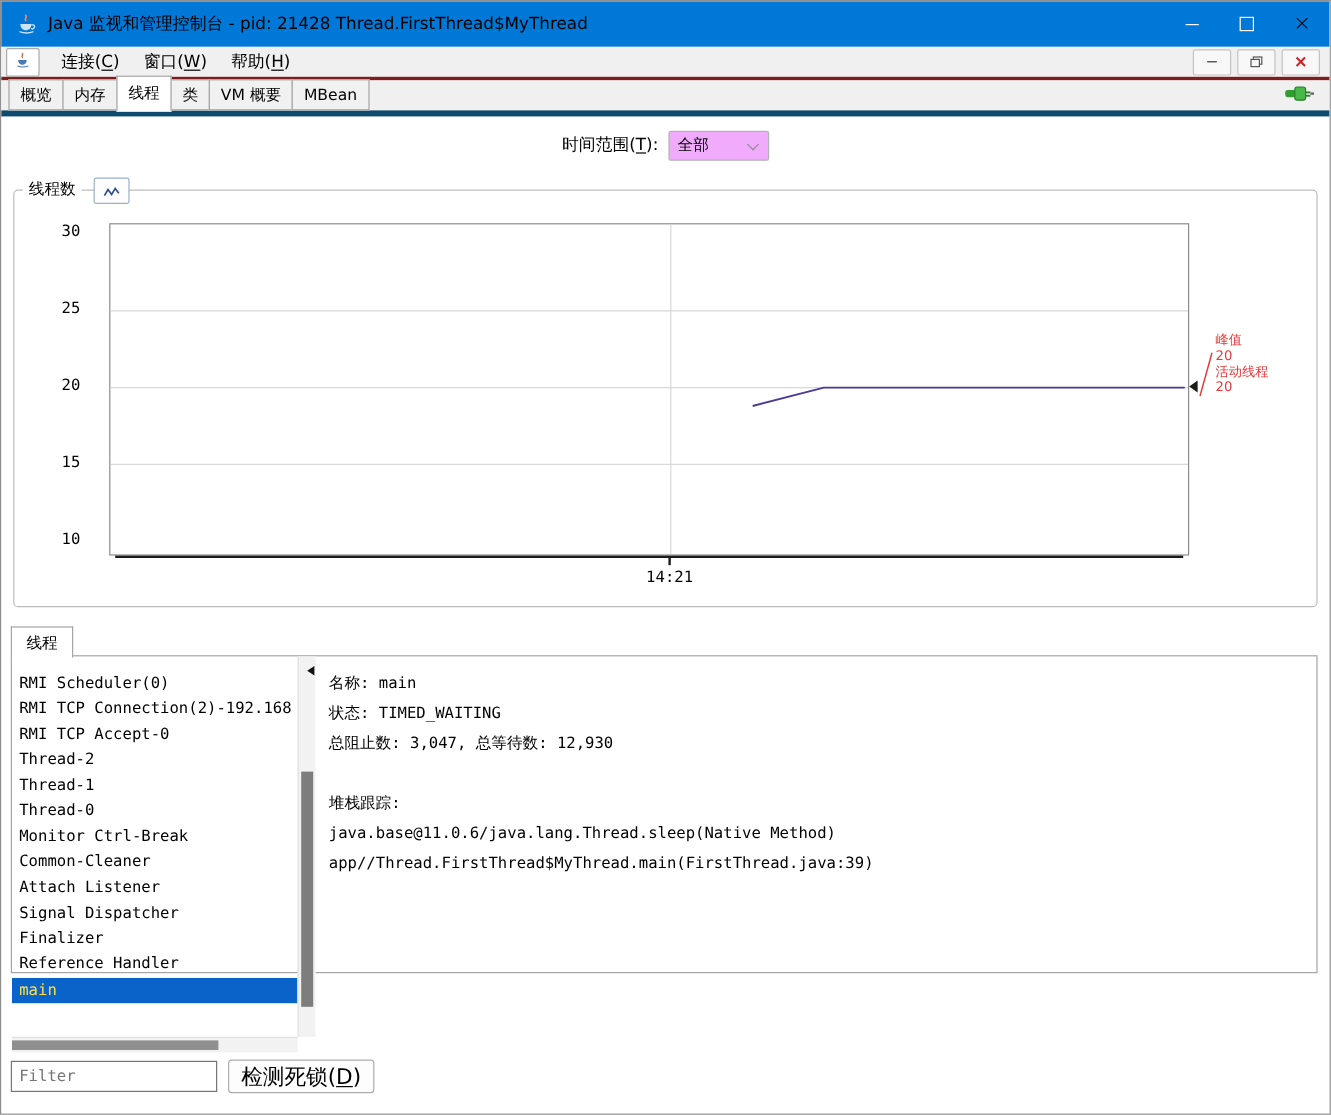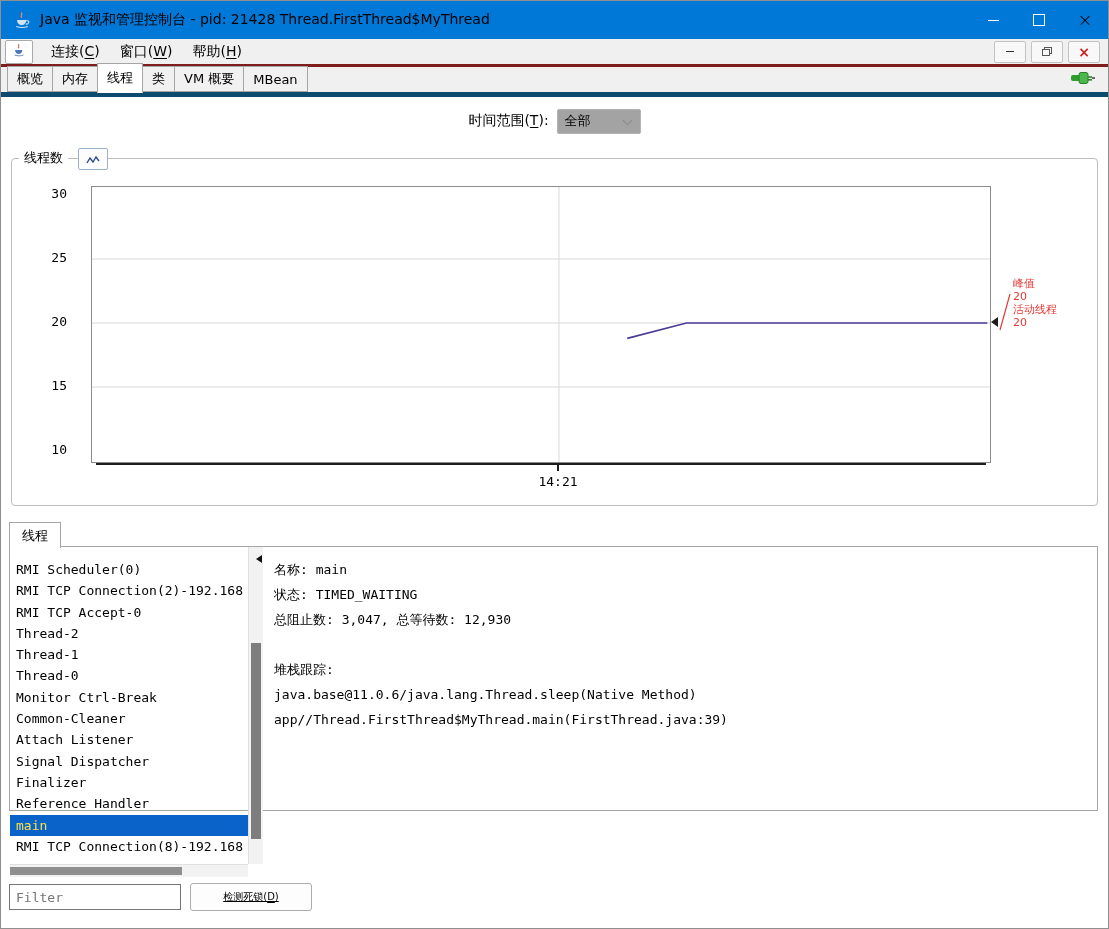--- a/index.html
+++ b/index.html
@@ -32,21 +32,21 @@
   .mdi-restore::after{content:"";position:absolute;left:0;bottom:0;width:6px;height:5px;border:1px solid #555;background:#f8f8f8;}
   .mdi-close{color:#c22;font-size:14px;font-weight:bold;line-height:1;}
   
   .tabstrip{position:absolute;top:66px;left:0;width:100%;height:30px;background:#f0f0f0;border-bottom:5px solid #0c4a6e;box-sizing:border-box;display:flex;align-items:flex-end;}
   .tabs{display:flex;align-items:flex-end;padding-left:6px;}
   .tab{height:24px;padding:0 9px;display:flex;align-items:center;font-size:13px;background:#f1f1f1;border:1px solid #a5a5a5;margin-right:-1px;white-space:nowrap;}
   .tab.active{background:#fff;height:28px;position:relative;z-index:2;border-bottom:1px solid #fff;margin-bottom:-1px;}
   .plug{margin-left:auto;margin-right:12px;margin-bottom:6px;display:flex;}
   
   .timerow{position:absolute;top:100px;left:0;width:100%;height:40px;display:flex;align-items:center;justify-content:center;gap:8px;font-size:14px;}
-  .combo{width:84px;height:25px;border:1px solid #b3b3b3;border-radius:2px;background:#a3a3a3;display:flex;align-items:center;padding:0 7px;font-size:13px;position:relative;box-sizing:border-box;}
+  .combo{width:84px;height:25px;border:1px solid #b3b3b3;border-radius:2px;background:#f0abfc;display:flex;align-items:center;padding:0 7px;font-size:13px;position:relative;box-sizing:border-box;}
   .combo-arrow{position:absolute;right:9px;top:7px;width:6px;height:6px;border-right:1.5px solid #8a8a8a;border-bottom:1.5px solid #8a8a8a;transform:rotate(45deg);}
   
   .groupbox{position:absolute;left:10px;top:157px;width:1087px;height:348px;border:1px solid #bdbdbd;border-radius:4px;box-sizing:border-box;}
   .group-label{position:absolute;left:18px;top:148px;background:#fff;padding:0 5px;font-size:13px;z-index:3;}
   .group-btn{position:absolute;left:77px;top:147px;width:28px;height:20px;border:1px solid #9ab0c8;border-radius:2px;background:#fdfdfd;display:flex;align-items:center;justify-content:center;z-index:3;}
   .plot{position:absolute;left:90px;top:185px;width:898px;height:275px;border:1px solid #8c8c8c;background:#fff;box-sizing:content-box;}
   .ylabels{position:absolute;left:24px;top:185px;width:42px;height:272px;display:flex;flex-direction:column;justify-content:space-between;align-items:flex-end;font-family:"DejaVu Sans Mono","Liberation Mono",monospace;font-size:13px;}
   .ylab{height:16px;line-height:16px;}
   .value-marker{position:absolute;left:990px;top:316px;width:0;height:0;border-top:5px solid transparent;border-bottom:5px solid transparent;border-right:7px solid #1c1c1c;}
   .xaxis-line{position:absolute;left:95px;top:462px;width:890px;height:2px;background:#1c1c1c;}
@@ -63,21 +63,21 @@
   .thread-item.active{background:#0a63c9;color:#fde047;}
   .vscroll{position:absolute;left:238px;top:0;width:15px;height:317px;background:#f2f2f2;border-left:1px solid #e0e0e0;box-sizing:border-box;}
   .vthumb{position:absolute;left:2px;top:96px;width:10px;height:196px;background:#7d7d7d;}
   .hscroll{position:absolute;left:0;top:317px;width:238px;height:13px;background:#f2f2f2;border-top:1px solid #e0e0e0;box-sizing:border-box;}
   .hthumb{position:absolute;left:0;top:2px;width:172px;height:8px;background:#8f8f8f;}
   .collapse-arrow{position:absolute;left:246px;top:8px;width:0;height:0;border-top:4px solid transparent;border-bottom:4px solid transparent;border-right:6px solid #111;}
   .detail{position:absolute;left:254px;top:0;right:0;bottom:13px;padding:10px 0 0 10px;font-family:"DejaVu Sans Mono","Liberation Mono",monospace;font-size:13px;line-height:25px;overflow:hidden;}
   .dline{min-height:25px;white-space:pre;}
   
   .filter-input{position:absolute;left:8px;top:883px;width:172px;height:26px;border:1px solid #767676;padding:0 6px;font-family:"DejaVu Sans Mono","Liberation Mono",monospace;font-size:13px;box-sizing:border-box;outline:none;}
-  .deadlock-btn{position:absolute;left:189px;top:882px;width:122px;height:28px;border:1px solid #adadad;border-radius:3px;background:#fdfdfd;font-size:10px;display:flex;align-items:center;justify-content:center;box-sizing:border-box;text-decoration:underline;}
+  .deadlock-btn{position:absolute;left:189px;top:882px;width:122px;height:28px;border:1px solid #adadad;border-radius:3px;background:#fdfdfd;font-size:18px;display:flex;align-items:center;justify-content:center;box-sizing:border-box;}
 </style>
 </head>
 <body>
 
 <div class="titlebar">
   <span class="title-icon">
     <svg width="18" height="18" viewBox="0 0 18 18">
       <path d="M8 1.5c3 2-2 3 1 5.2" stroke="#f0876a" fill="none" stroke-width="1.3"></path>
       <path d="M4 9h9.2c0 3.4-2.1 5.2-4.6 5.2S4 12.4 4 9z" fill="#cfe3f7"></path>
       <path d="M13.2 9.8h1.8a1.6 1.6 0 0 1-2.1 2.9" stroke="#cfe3f7" fill="none" stroke-width="1.1"></path>
@@ -225,21 +225,20 @@
       <div class="thread-item"><span>Thread-2</span></div>
       <div class="thread-item"><span>Thread-1</span></div>
       <div class="thread-item"><span>Thread-0</span></div>
       <div class="thread-item"><span>Monitor Ctrl-Break</span></div>
       <div class="thread-item"><span>Common-Cleaner</span></div>
       <div class="thread-item"><span>Attach Listener</span></div>
       <div class="thread-item"><span>Signal Dispatcher</span></div>
       <div class="thread-item"><span>Finalizer</span></div>
       <div class="thread-item"><span>Reference Handler</span></div>
       <div class="thread-item active"><span>main</span></div>
-      <div class="thread-item"><span>RMI TCP Connection(8)-192.168</span></div>
     </div>
   <div class="vscroll">
     <div class="vthumb"></div>
   </div>
   <div class="hscroll">
     <div class="hthumb"></div>
   </div>
   <div class="collapse-arrow"></div>
   <div class="detail">
       <div class="dline"><span>名称: main</span></div>

